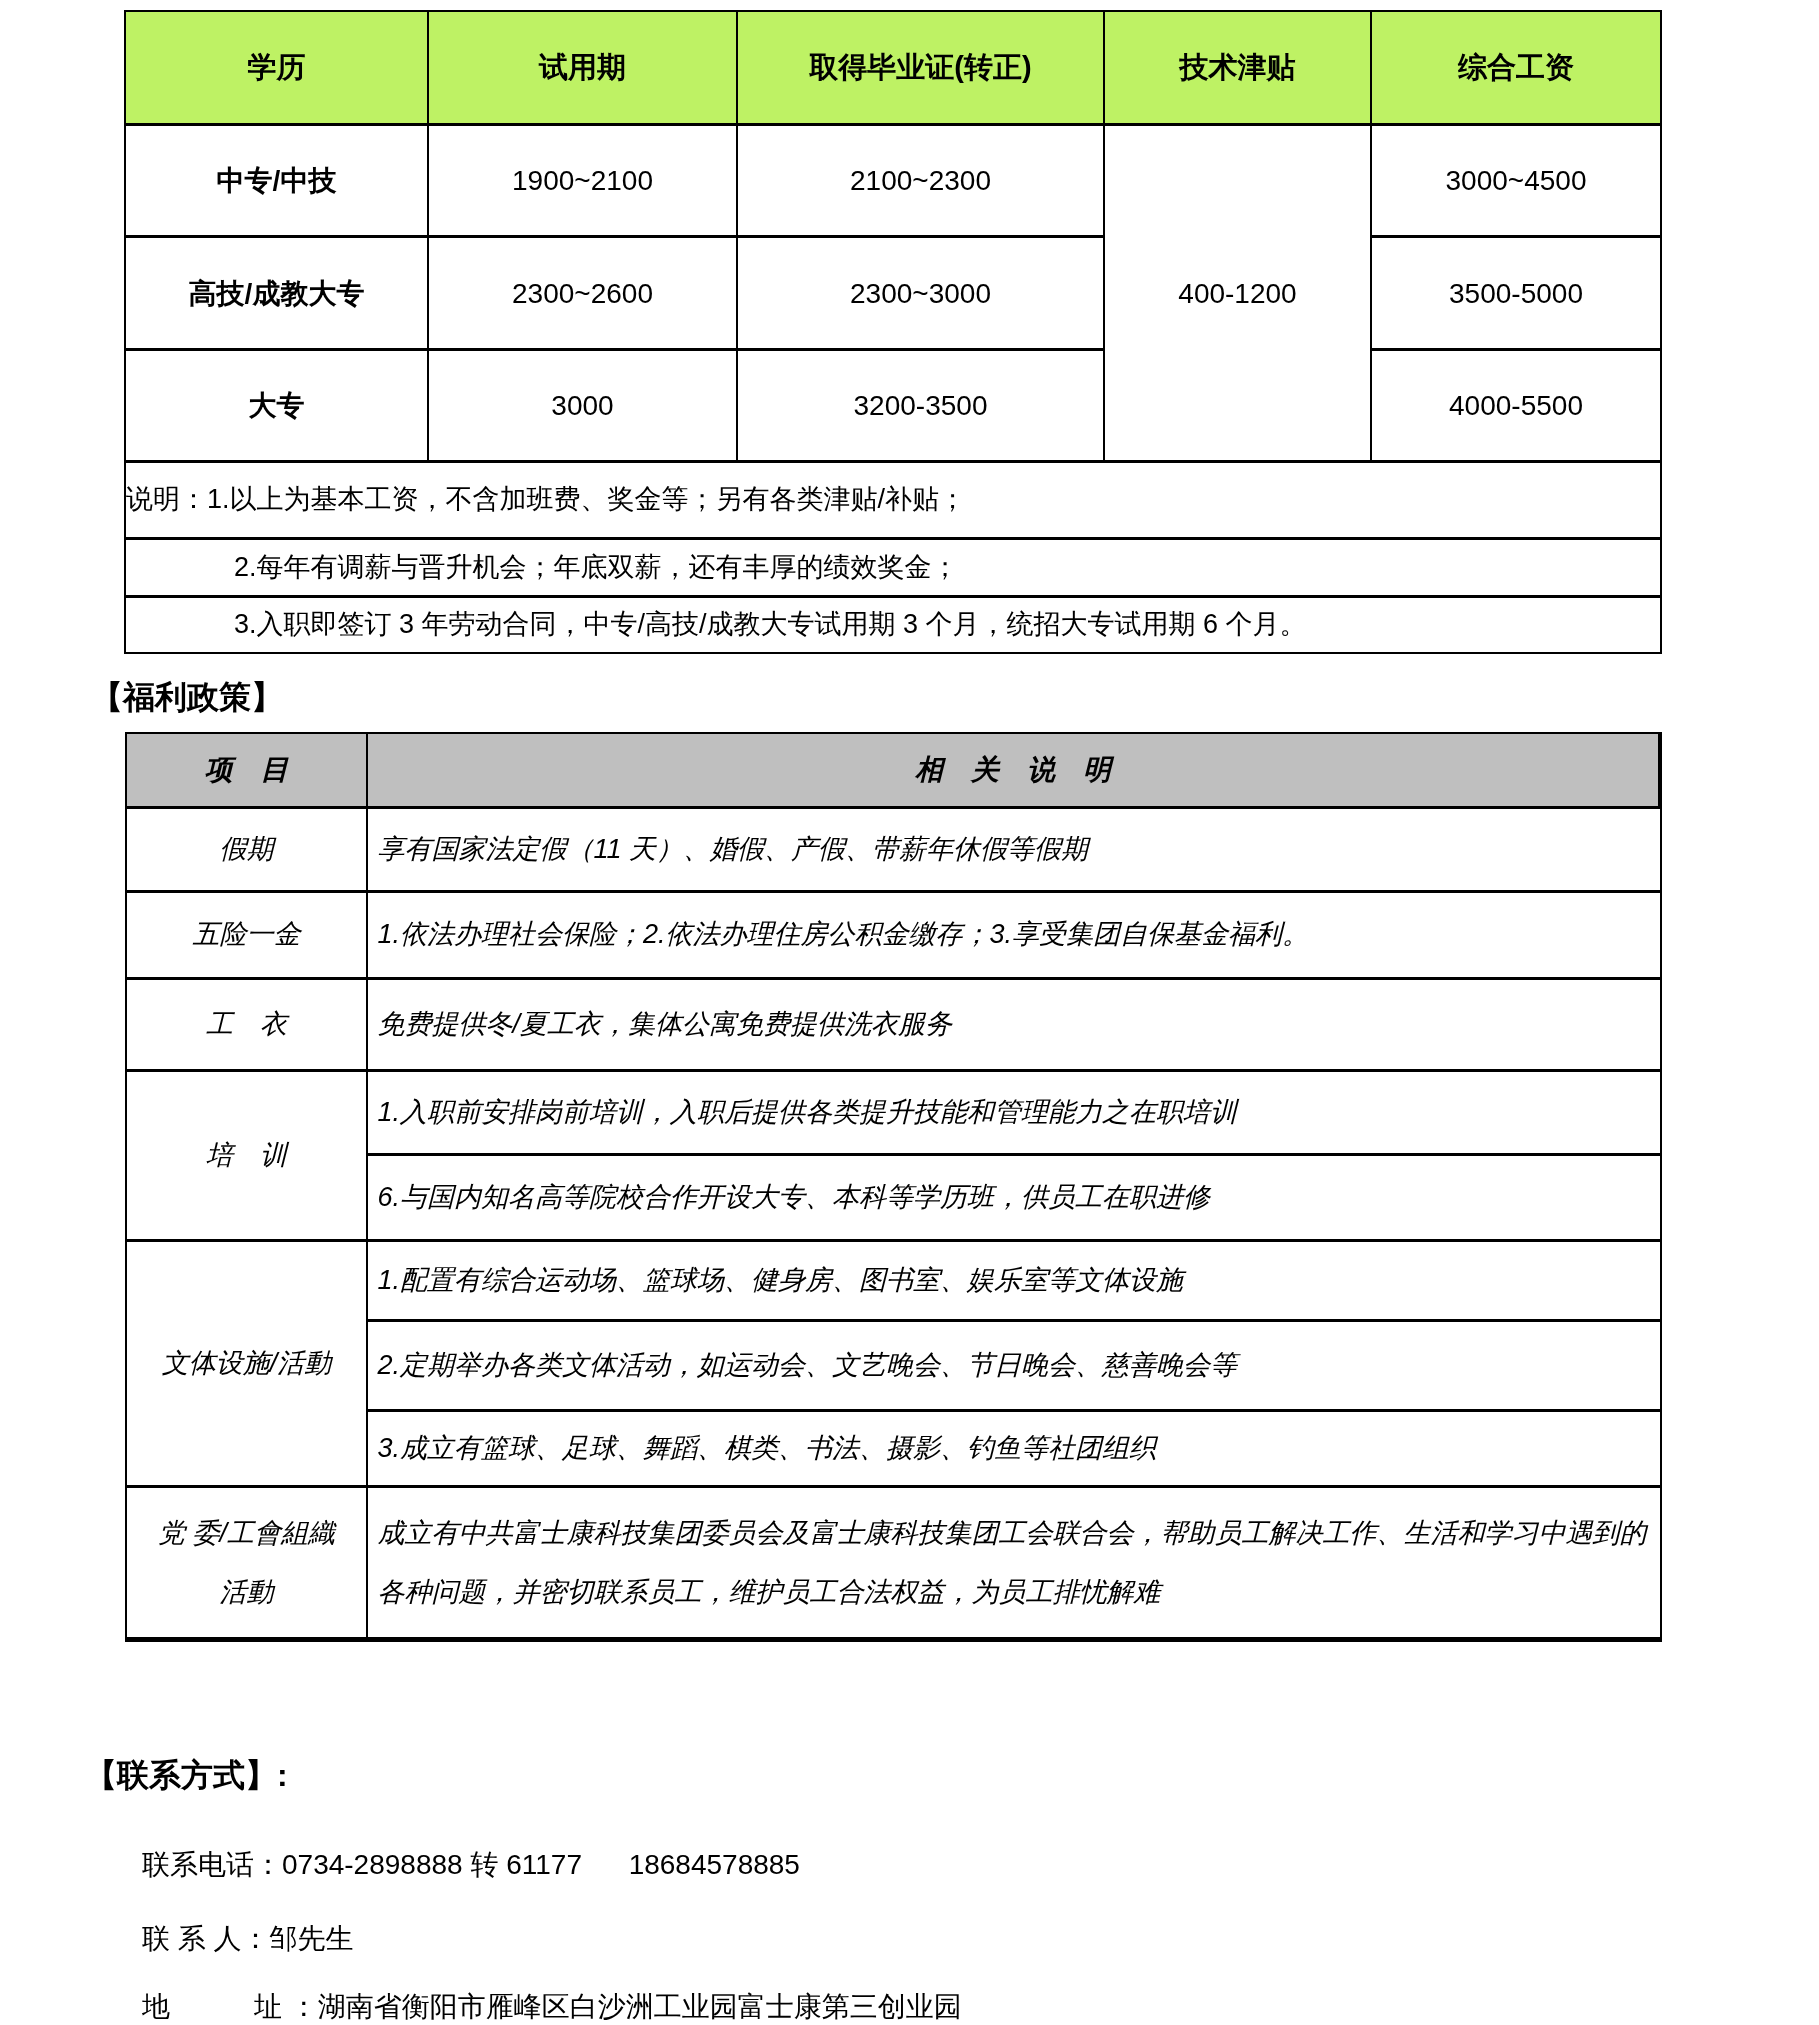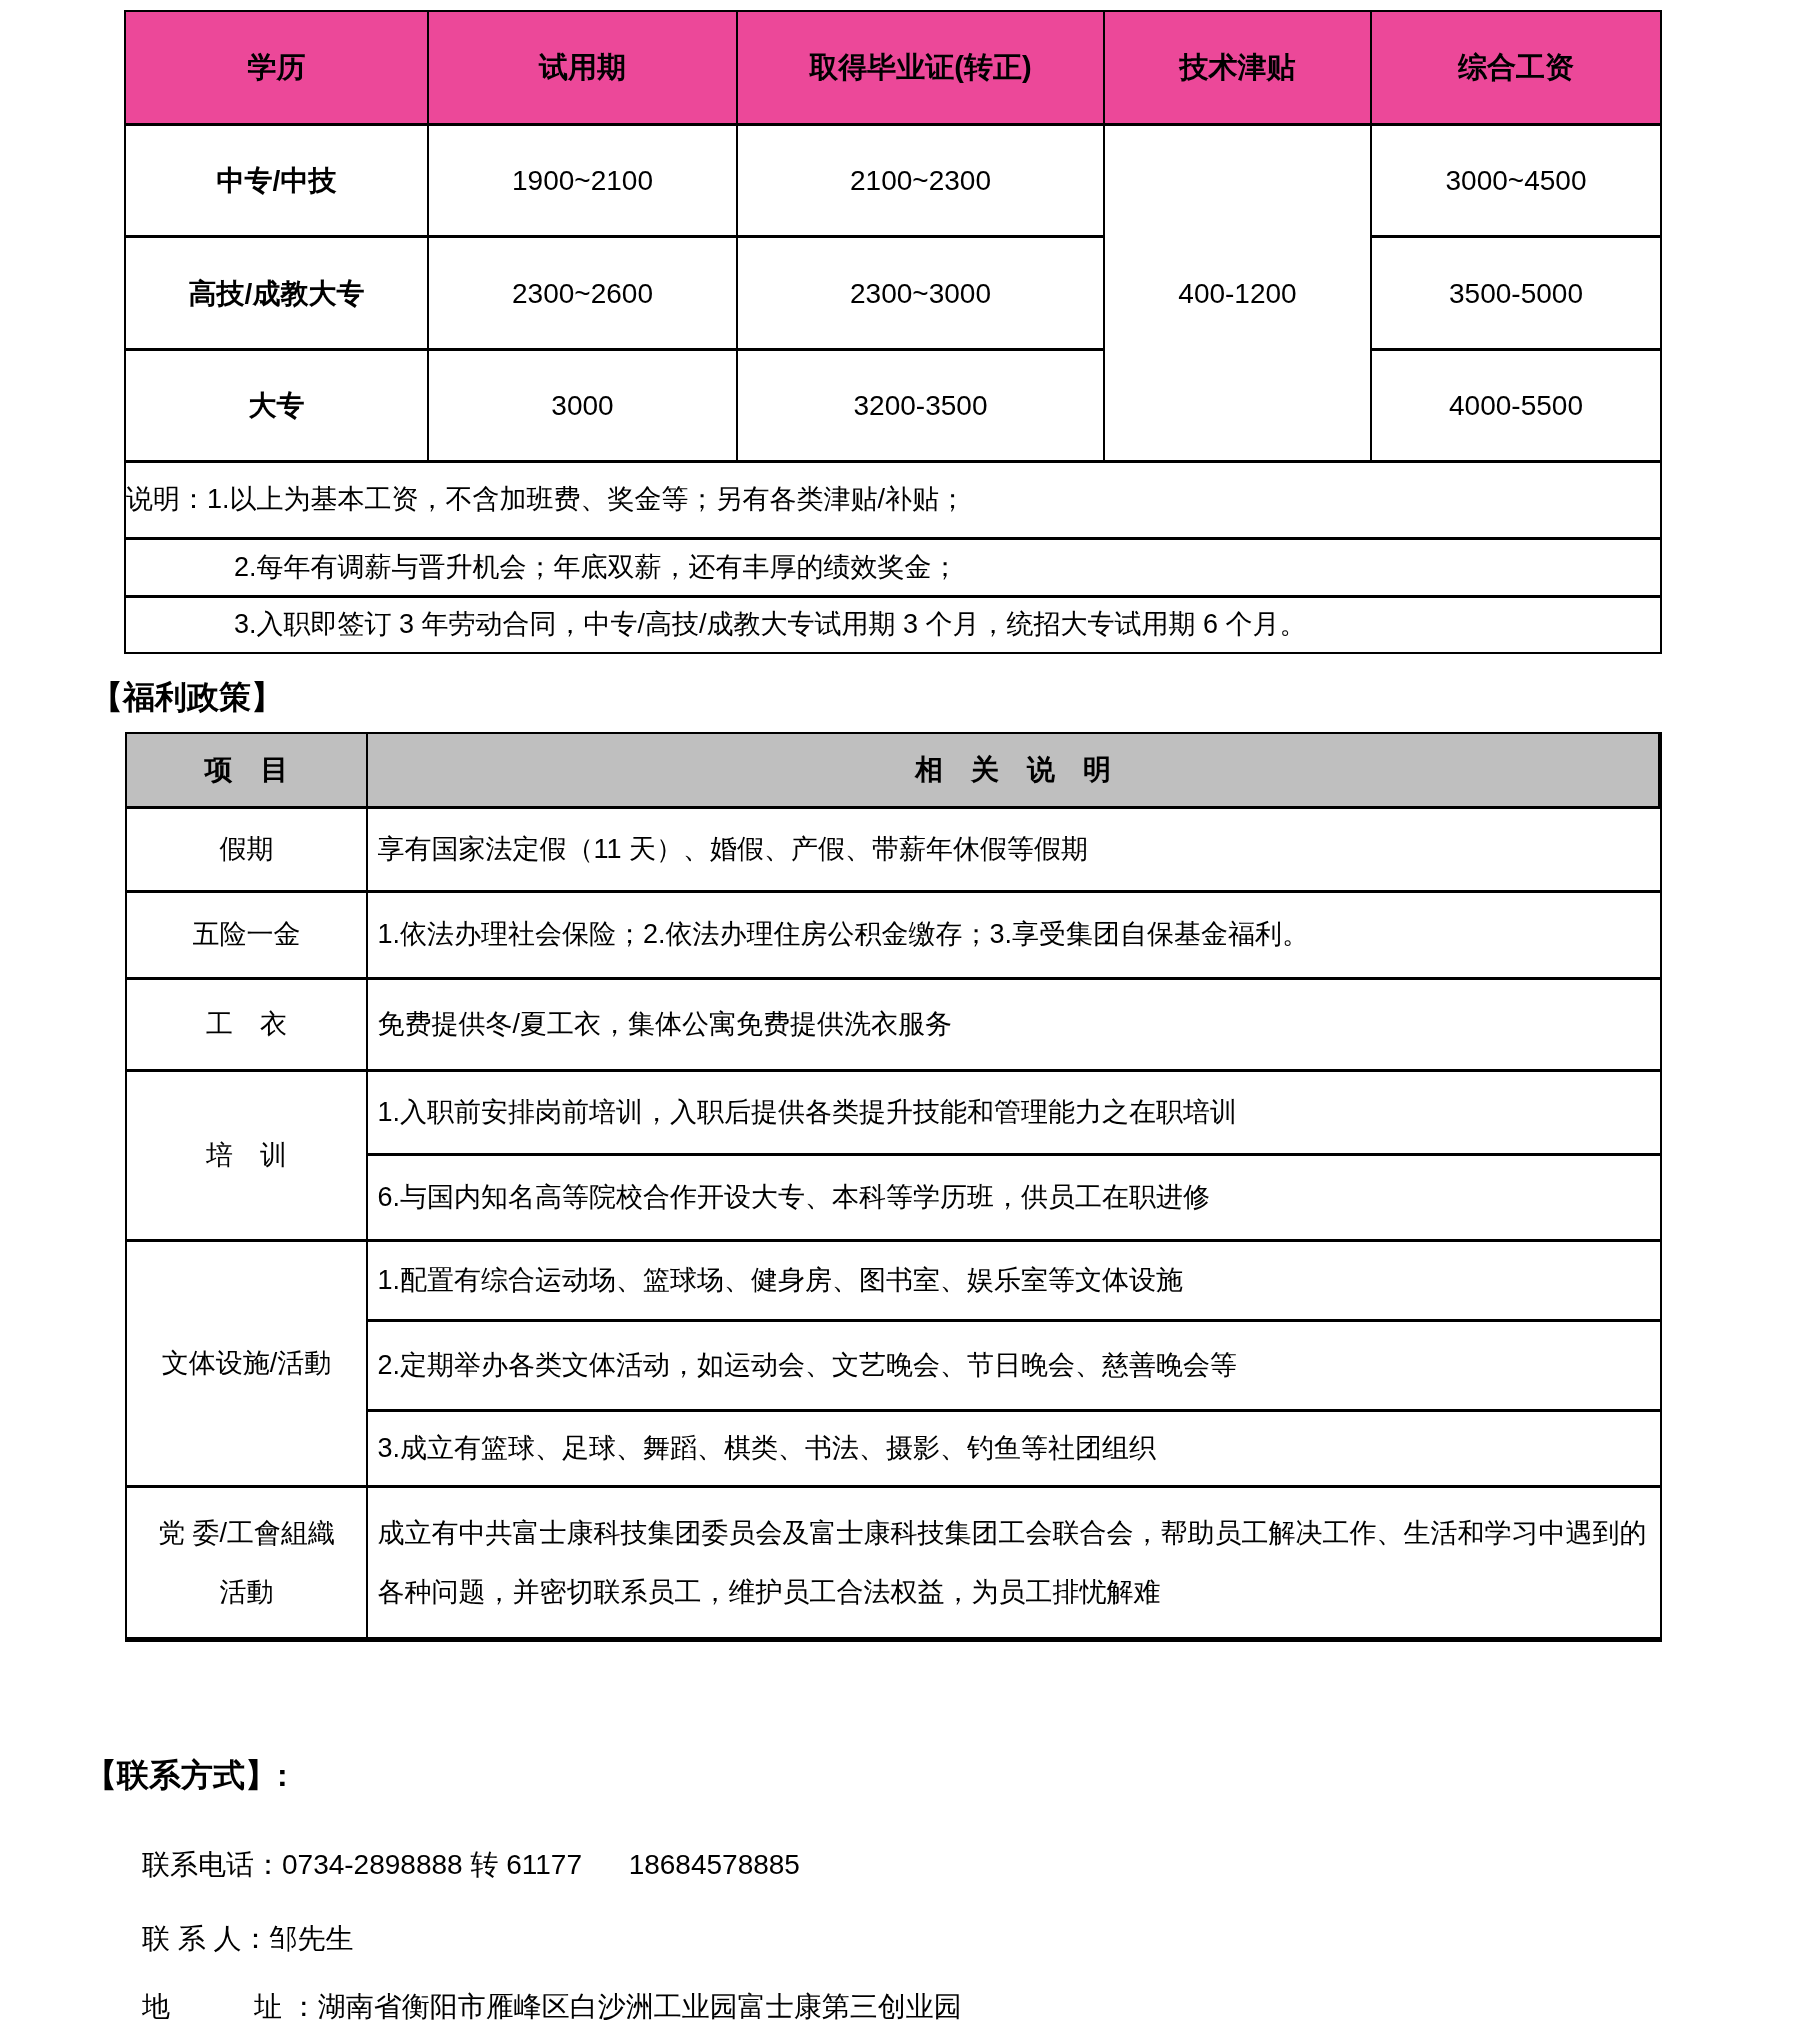--- a/index.html
+++ b/index.html
@@ -17,41 +17,41 @@
     border:2.7px solid #000;background:#fff;
   }
   .cell{
     display:flex;align-items:center;justify-content:center;
     box-sizing:border-box;
     border-right:2px solid #000;border-bottom:3.3px solid #000;
     font-size:28px;line-height:1.25;
   }
   .no-r{border-right:none;}
   .no-b{border-bottom:none;}
-  .head{background:#ec4899;font-weight:bold;font-size:29px;}
+  .head{background:#bef264;font-weight:bold;font-size:29px;}
   .edu{font-weight:bold;}
   .note{
     justify-content:flex-start;text-align:left;
     font-size:27px;border-right:none;
   }
   .note.indent{padding-left:108px;}
   
   .section-heading{
     position:absolute;font-weight:bold;font-size:32px;line-height:1;
     white-space:pre;
   }
   .welfare-heading{left:91px;top:681px;font-family:Liberation Serif, serif;}
   .contact-heading{left:85px;top:1759px;}
   
   .welfare-table{
     position:absolute;left:125px;top:732px;
     display:grid;
     grid-template-columns:241px 1292px;
     grid-template-rows:75px 84px 87px 92px 84px 86px 80px 90px 76px 152px;
-    border:2.7px solid #000;background:#fff;
+    border:2.7px solid #000;background:#fff;font-style:italic;
   }
   .wcell{
     display:flex;align-items:center;justify-content:center;
     box-sizing:border-box;
     border-right:2px solid #000;border-bottom:3.3px solid #000;
     font-size:27px;line-height:1.3;text-align:center;
   }
   .whead{background:#bfbfbf;font-weight:bold;font-size:28px;}
   .wdesc{
     justify-content:flex-start;text-align:left;border-right:none;

